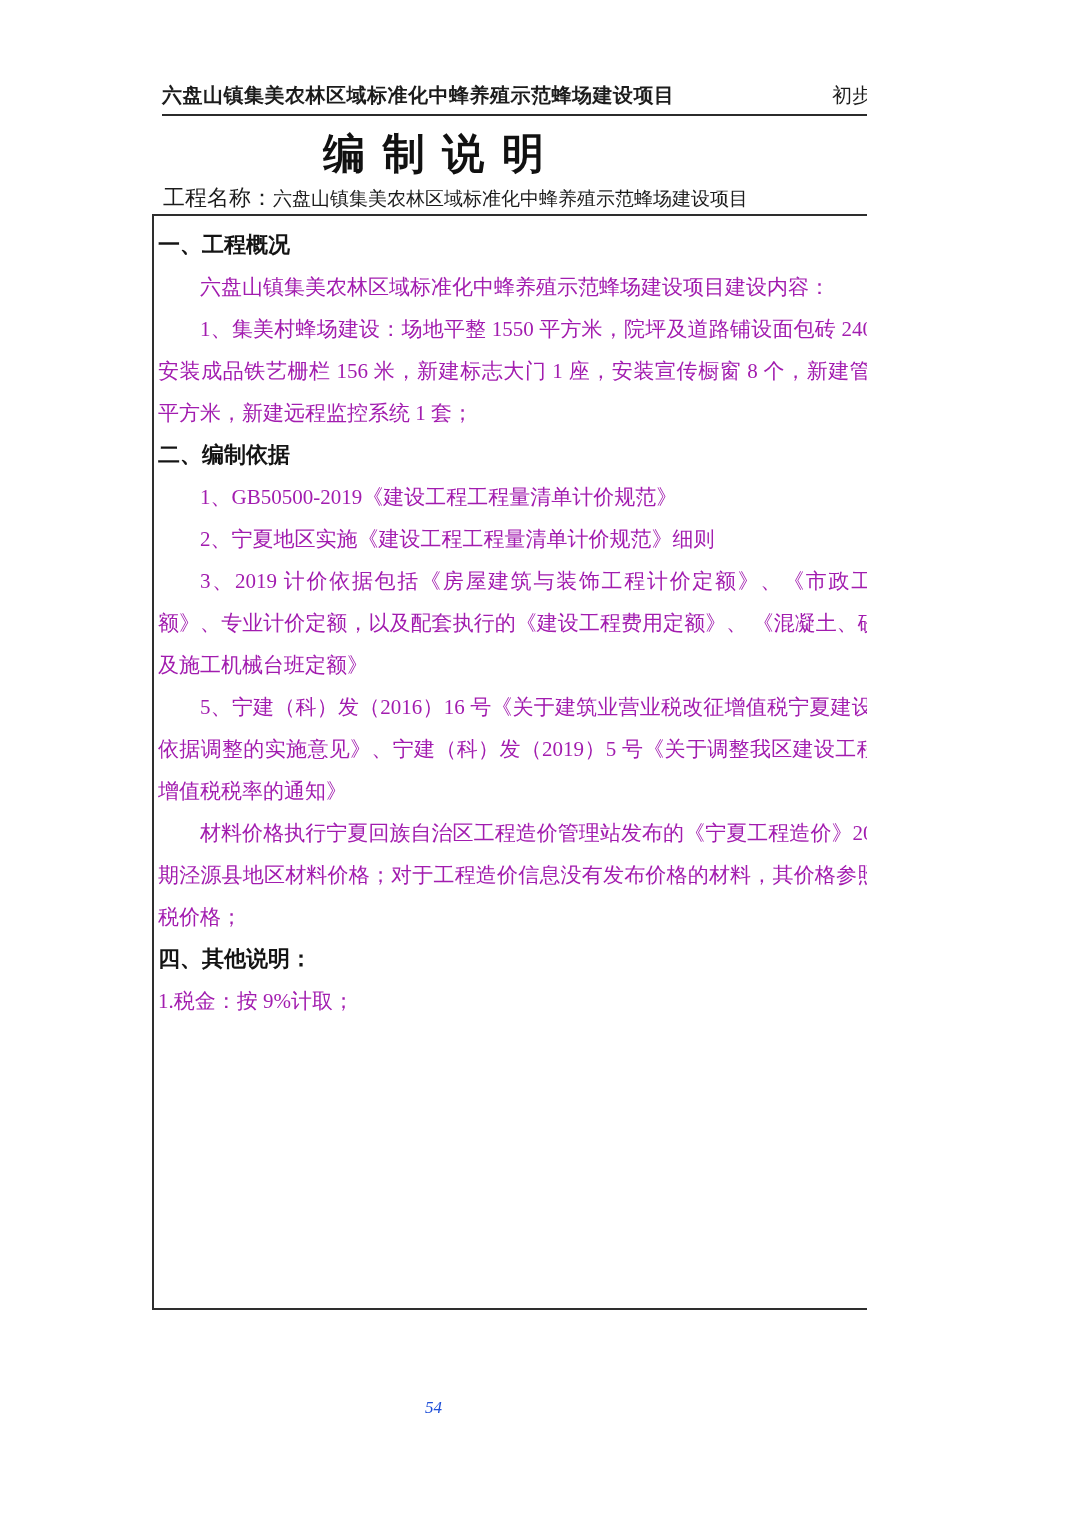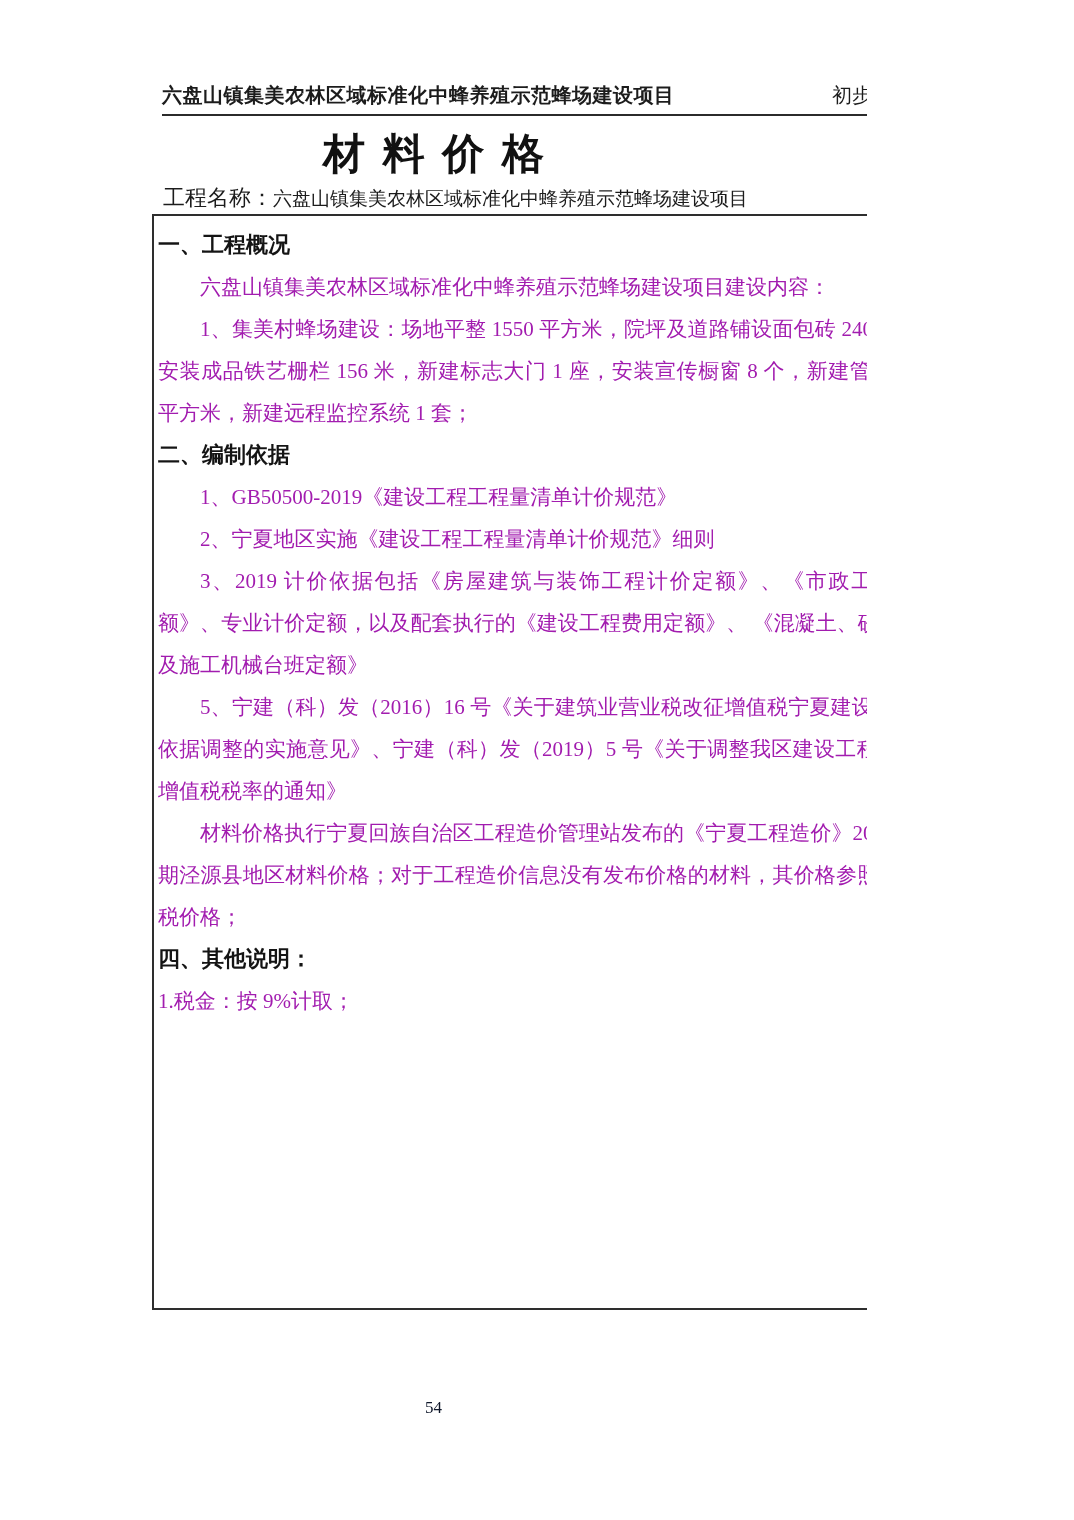--- a/index.html
+++ b/index.html
@@ -99,34 +99,35 @@
   .footer {
     position: absolute;
     top: 1398px;
     left: 0;
     width: 100%;
     text-align: center;
   }
   .page-number {
     font-family: "Liberation Serif", serif;
     font-size: 17px;
-    color: #0f172a;
+    color: #1d4ed8;
+    font-style: italic;
   }
 </style>
 </head>
 <body>
 
 <div class="page">
 
   <div class="header">
     <span class="header-left">六盘山镇集美农林区域标准化中蜂养殖示范蜂场建设项目</span>
     <span class="header-right">初步设计</span>
   </div>
 
-  <h1 class="title">材料价格</h1>
+  <h1 class="title">编制说明</h1>
 
   <div class="project-line">
     <span class="project-label">工程名称：</span><span class="project-name">六盘山镇集美农林区域标准化中蜂养殖示范蜂场建设项目</span>
   </div>
 
   <div class="content-box">
     <div class="doc-heading">一、工程概况</div>
     <p class="doc-para">六盘山镇集美农林区域标准化中蜂养殖示范蜂场建设项目建设内容：</p>
     <p class="doc-para">1、集美村蜂场建设：场地平整 1550 平方米，院坪及道路铺设面包砖 240 平方米，安装成品铁艺栅栏 156 米，新建标志大门 1 座，安装宣传橱窗 8 个，新建管理用房 45 平方米，新建远程监控系统 1 套；</p>
     <div class="doc-heading">二、编制依据</div>

